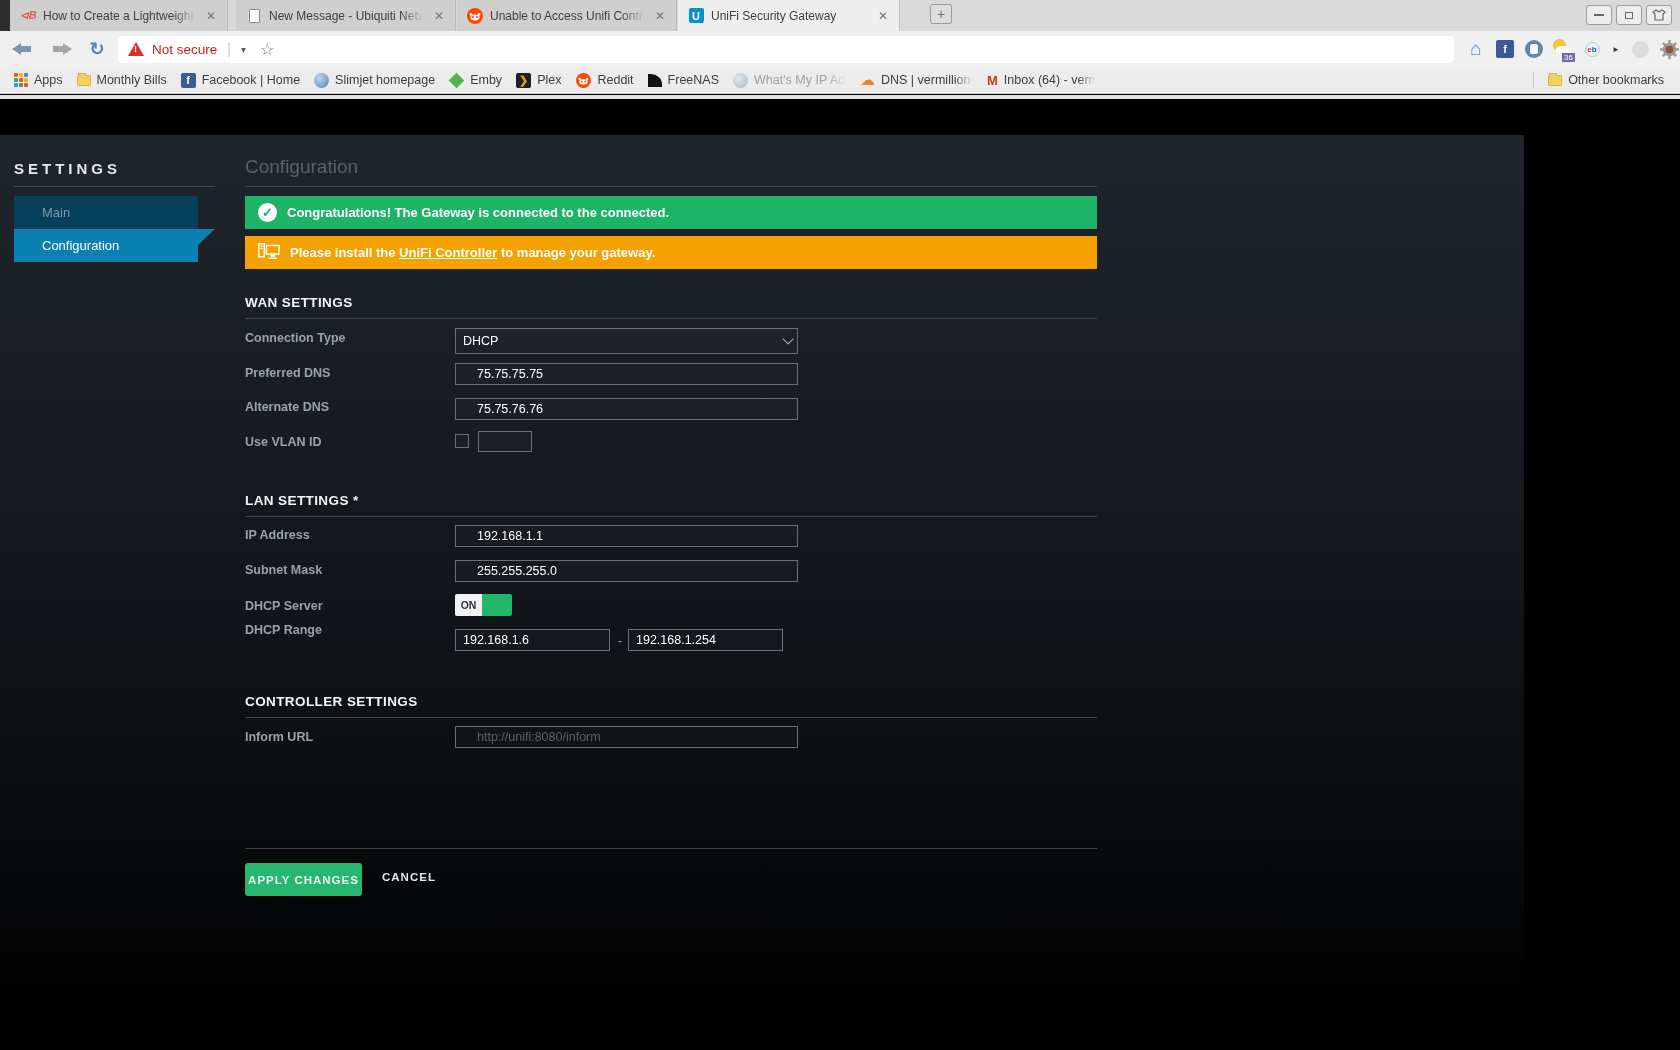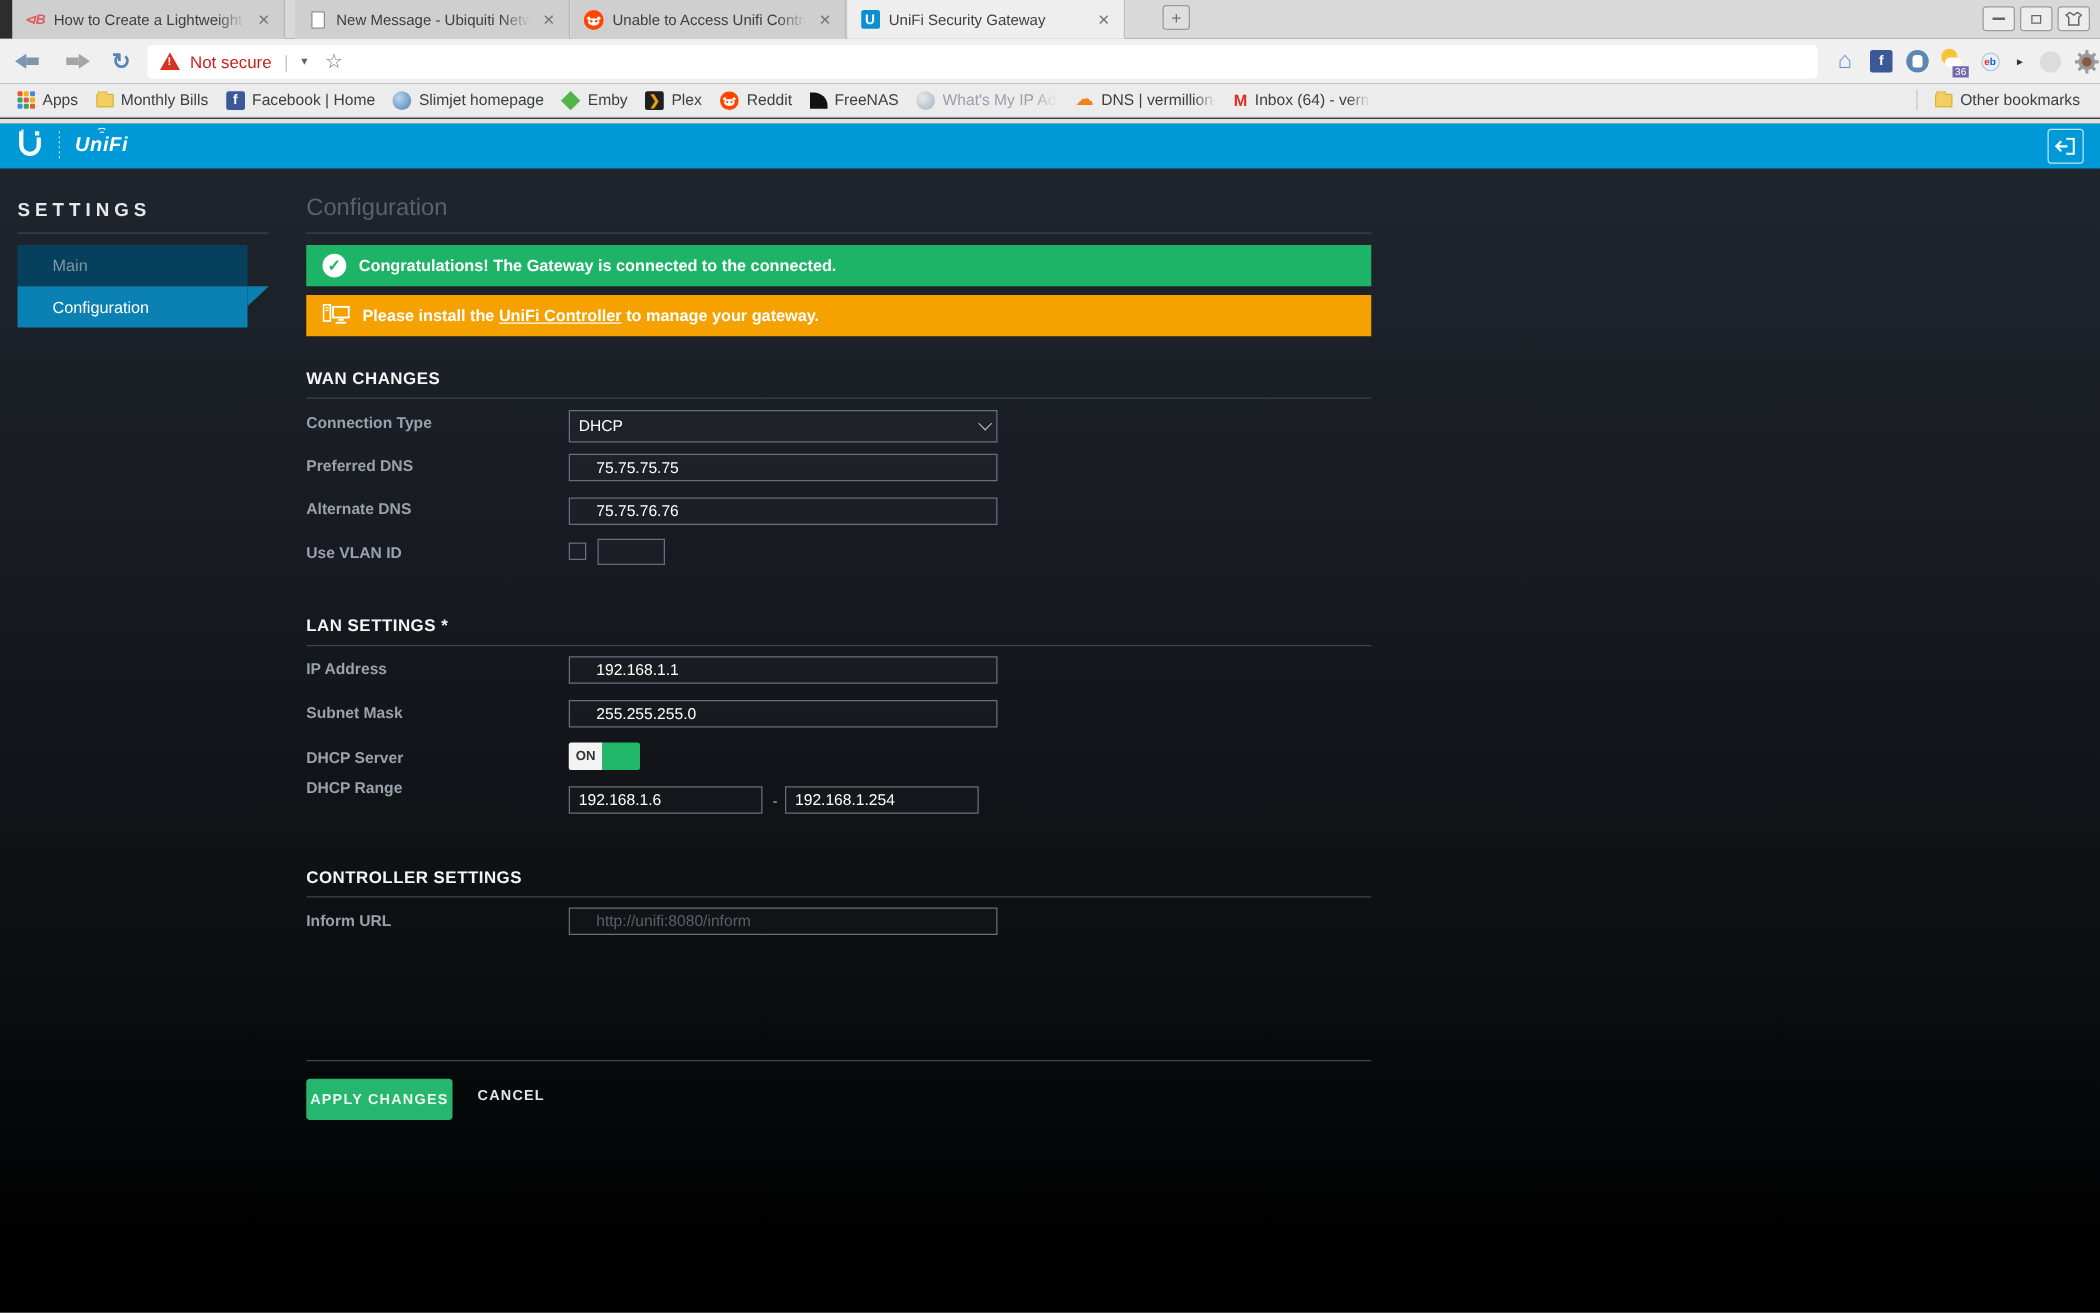--- a/index.html
+++ b/index.html
@@ -59,21 +59,21 @@
   .ubnt-u { margin-left:13px; }
   .dot-sep { width:1px; height:24px; margin-left:12px; background-image:linear-gradient(#bfe4f5 33%, rgba(255,255,255,0) 0%); background-size:1px 4px; background-repeat:repeat-y; }
   .unifi-word { margin-left:12px; color:#fff; font-size:16px; font-style:italic; font-weight:bold; letter-spacing:0.5px; position:relative; }
   .unifi-word .arcs { position:absolute; left:17px; top:-6px; width:10px; height:7px; }
   .arc { position:absolute; border:1.5px solid #fff; border-color:#fff transparent transparent transparent; border-radius:50%; }
   .arc.a1 { left:2px; top:3px; width:5px; height:5px; }
   .arc.a2 { left:0; top:0; width:9px; height:9px; }
   .logout { position:absolute; right:13px; top:4px; width:29px; height:28px; border:1px solid rgba(255,255,255,0.75); border-radius:3px; display:flex; align-items:center; justify-content:center; }
 
   
-  .app { position:absolute; top:135px; left:0; width:1680px; height:915px;
+  .app { position:absolute; top:135px; left:0; width:1524px; height:915px;
     background:linear-gradient(180deg,#20252d 0%, #171a20 35%, #0c0e11 70%, #000 95%); }
   .settings-h { position:absolute; left:14px; top:25px; color:#e4e8ea; font-size:15px; letter-spacing:4px; font-weight:600; }
   .side-div { position:absolute; left:14px; top:51px; width:201px; height:1px; background:#3d444c; }
   .nav-item { position:absolute; left:14px; width:184px; height:33px; line-height:33px; padding-left:28px; font-size:13px; cursor:pointer; }
   .nav-main { top:61px; background:#07405c; color:#7e96a5; }
   .nav-config { top:94px; background:#0b80b3; color:#ffffff; }
   .nav-config::after { content:""; position:absolute; left:184px; top:0; width:0; height:0; border-top:16px solid #0b80b3; border-right:17px solid transparent; }
 
   .content { position:absolute; left:245px; top:0; width:852px; }
   .page-title { position:absolute; top:21px; color:#59616c; font-size:19px; }
@@ -296,40 +296,20 @@
       </div>
     <div class="bm-spacer"></div>
     <div class="bm-sep"></div>
     <div class="bm" style="margin-right:16px;">
         <span class="folder"></span>
         <span>Other bookmarks</span>
       </div>
   </div>
   <div class="strip-under"></div>
 
-  <div class="unifi-bar">
-    <span class="ubnt-u">
-      <svg width="22" height="24" viewBox="0 0 22 24">
-          <path d="M4 2 v11 a7 7 0 0 0 14 0 V7" stroke="#fff" stroke-width="3.4" fill="none"></path>
-          <rect x="15" y="2" width="3.4" height="3.4" fill="#fff"></rect>
-          <rect x="4" y="0.5" width="2" height="2" fill="#bfe4f5"></rect>
-        </svg>
-    </span>
-    <span class="dot-sep"></span>
-    <span class="unifi-word">UniFi<span class="arcs">
-          <i class="arc a1"></i>
-          <i class="arc a2"></i>
-        </span></span>
-    <span class="logout">
-      <svg width="17" height="14" viewBox="0 0 17 14">
-          <path d="M9 1 h6 v12 h-6" stroke="#fff" stroke-width="1.6" fill="none"></path>
-          <path d="M1 7 h9 M5 3 l-4 4 l4 4" stroke="#fff" stroke-width="1.8" fill="none"></path>
-        </svg>
-    </span>
-  </div>
 
   <div class="app">
 
     <div class="settings-h">SETTINGS</div>
     <div class="side-div"></div>
     <div class="nav-item nav-main">Main</div>
     <div class="nav-item nav-config">Configuration</div>
 
     <div class="content">
       <div class="page-title">Configuration</div>
@@ -347,21 +327,21 @@
               <rect x="2.4" y="2.6" width="2.4" height="1.1" fill="#fff"></rect>
               <rect x="2.4" y="4.8" width="2.4" height="1.1" fill="#fff"></rect>
               <rect x="8.5" y="2.5" width="12.5" height="8.5" fill="none" stroke="#fff" stroke-width="1.5"></rect>
               <rect x="12.5" y="12" width="4.5" height="1.6" fill="#fff"></rect>
               <rect x="10.5" y="14.4" width="8.5" height="1.6" fill="#fff"></rect>
             </svg>
         </span>
         <span><span>Please install the </span><a href="#">UniFi Controller</a><span> to manage your gateway.</span></span>
       </div>
 
-      <div class="section-h" style="top:160px;">WAN CHANGES</div>
+      <div class="section-h" style="top:160px;">WAN SETTINGS</div>
       <div class="sec-div" style="top:183px;"></div>
 
       <div class="flabel" style="top:196px;">Connection Type</div>
       <div class="sel-wrap" style="top:193px;">
         <span>DHCP</span>
         <span class="chev"></span>
       </div>
 
       <div class="flabel" style="top:231px;">Preferred DNS</div>
       <input class="finput" style="top: 228px;" value="75.75.75.75">

